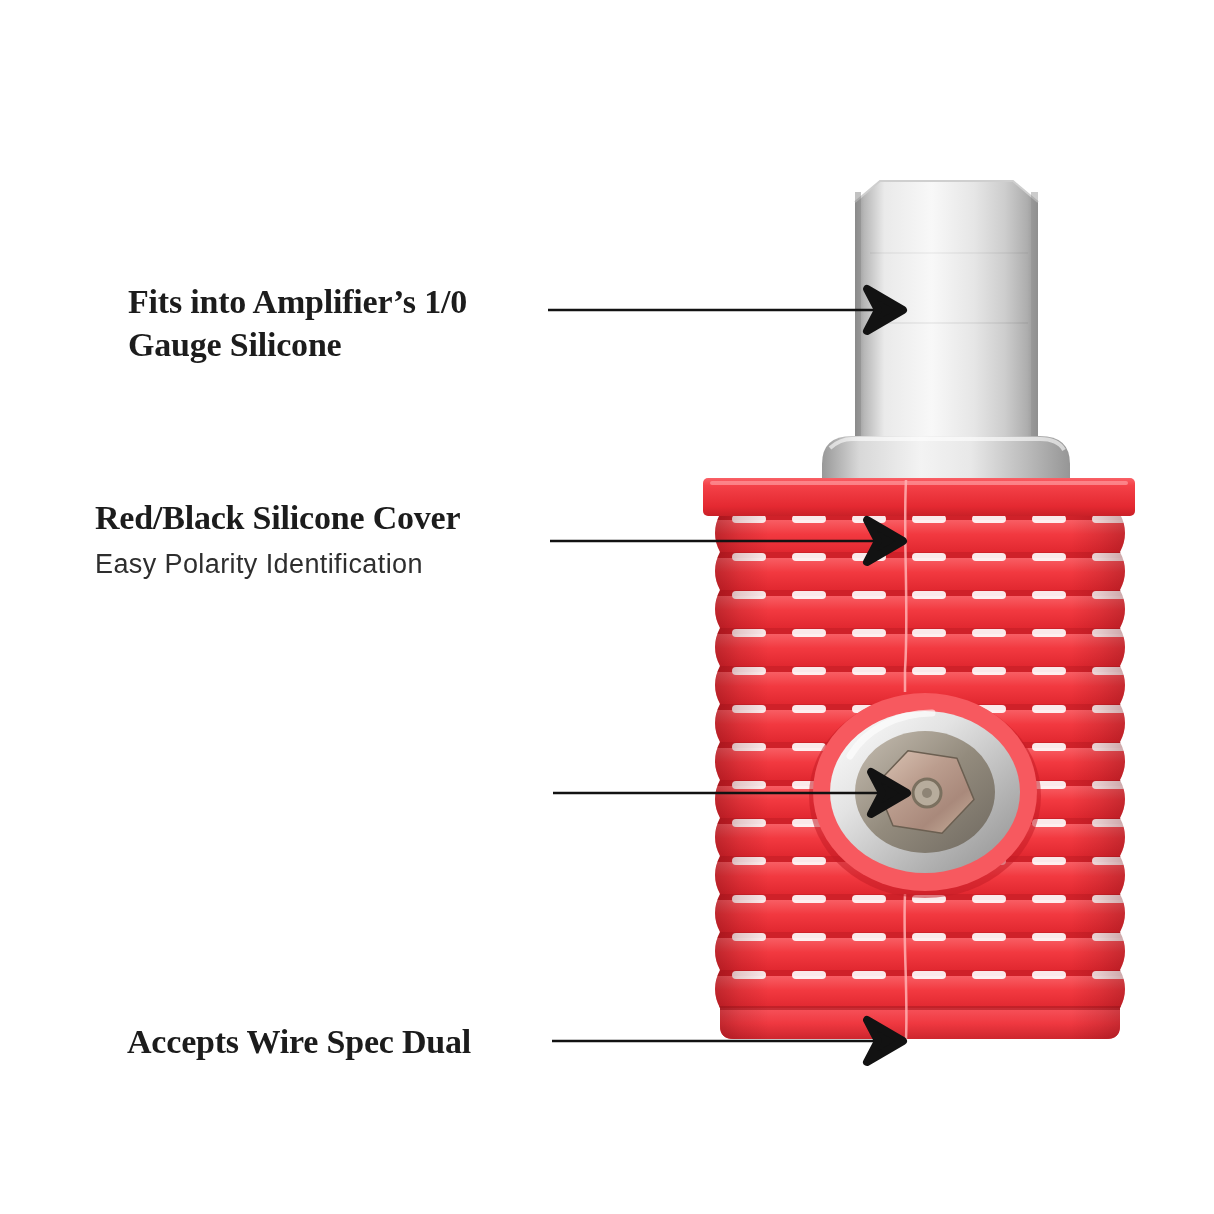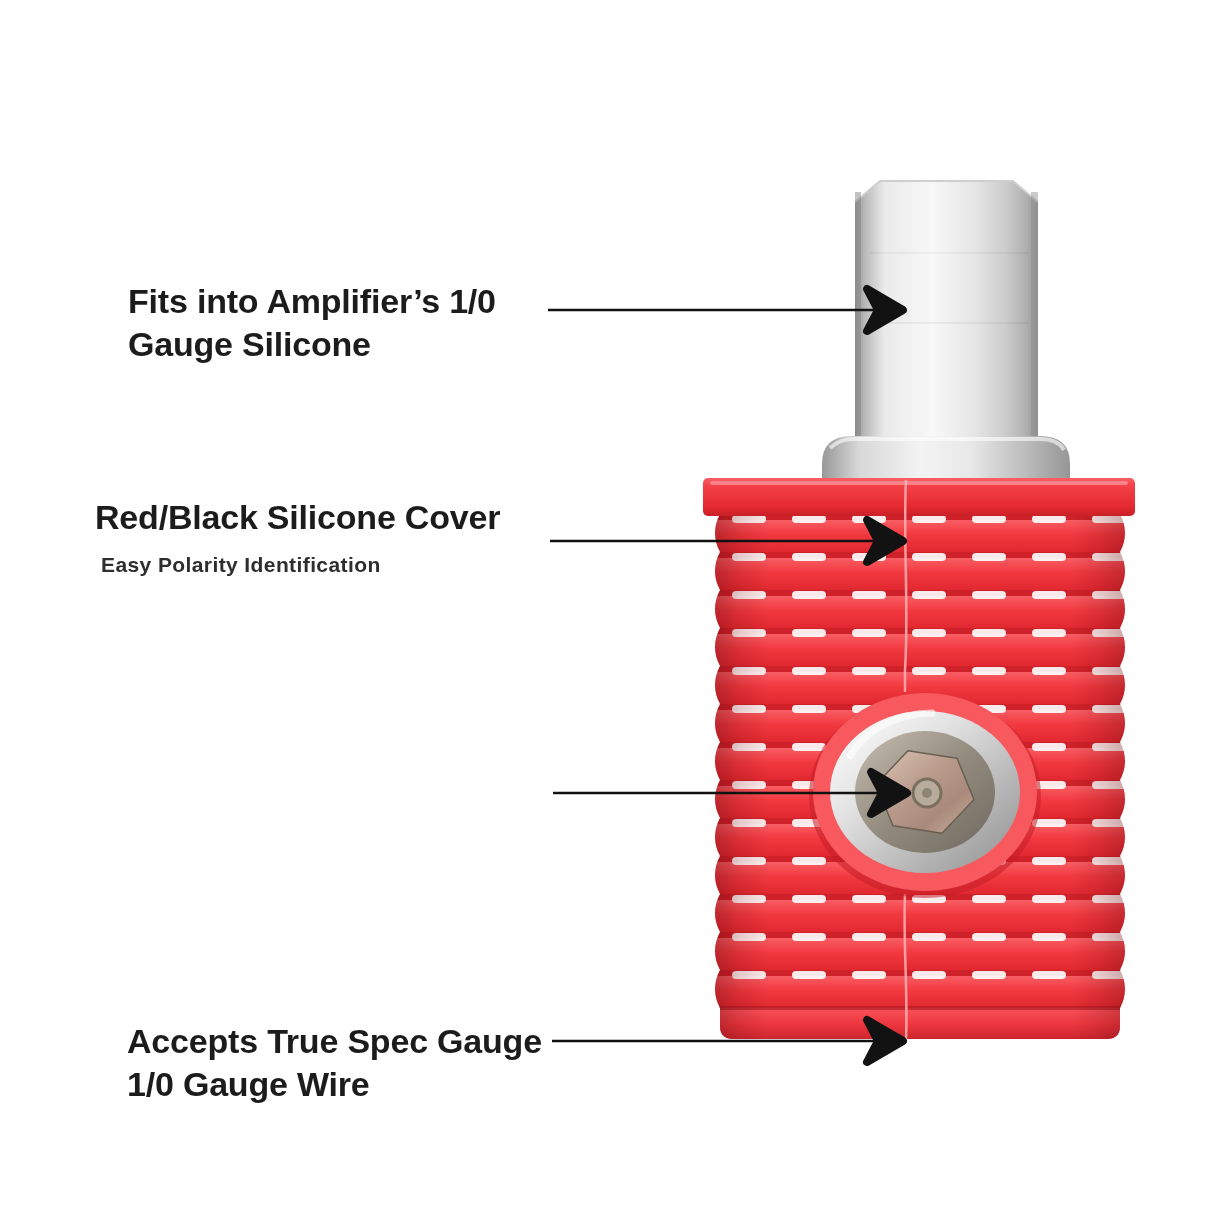--- a/index.html
+++ b/index.html
@@ -7,24 +7,24 @@
     width:1214px;height:1214px;
     background:var(--c-background,#ffffff);
     font-family:"Liberation Sans","DejaVu Sans",sans-serif;
     overflow:hidden;
   }
   .canvas{position:relative;width:1214px;height:1214px;background:var(--c-background,#ffffff);}
   .product-svg{position:absolute;left:690px;top:170px;width:460px;height:880px;z-index:1;}
   .leader-svg{position:absolute;left:0;top:0;width:1214px;height:1214px;z-index:2;pointer-events:none;}
   .callout{position:absolute;z-index:3;}
   .heading{margin:0;font-size:34px;font-weight:bold;line-height:43px;
-    color:var(--c-text-heading,#1c1c1c);letter-spacing:-0.2px;}
+    color:var(--c-text-heading,#1c1c1c);letter-spacing:-0.2px;font-family:Liberation Serif, serif;}
   .heading .hl{display:block;white-space:nowrap;}
-  .sub{margin-top:7px;font-size:21px;font-weight:bold;line-height:37px;
-    color:var(--c-text-sub,#2e2e2e);letter-spacing:0.4px;margin-left:6px;}
+  .sub{margin-top:7px;font-size:27px;font-weight:normal;line-height:37px;
+    color:var(--c-text-sub,#2e2e2e);letter-spacing:0.4px;}
   .sub .sl{display:block;white-space:nowrap;}
   .c1{left:128px;top:280px;}
   .c2{left:95px;top:496px;}
   .c3{left:240px;top:767px;}
   .c4{left:127px;top:1020px;}
   .leader-line{stroke:var(--c-leader-line,#111111);stroke-width:2.5;}
   .dart{fill:var(--c-leader-line,#111111);stroke:var(--c-leader-line,#111111);
     stroke-width:8;stroke-linejoin:round;}
 </style>
 </head>
@@ -175,18 +175,17 @@
       <span class="hl">Red/Black Silicone Cover</span>
     </h2>
     <div class="sub">
       <span class="sl">Easy Polarity Identification</span>
     </div>
   </div>
 
 
   <div class="callout c4">
     <h2 class="heading">
-      <span class="hl">Accepts True Spec Gauge</span>
-      <span class="hl">1/0 Gauge Wire</span>
+      <span class="hl">Accepts Wire Spec Dual</span>
     </h2>
   </div>
 
 </div>
 
 </body></html>

